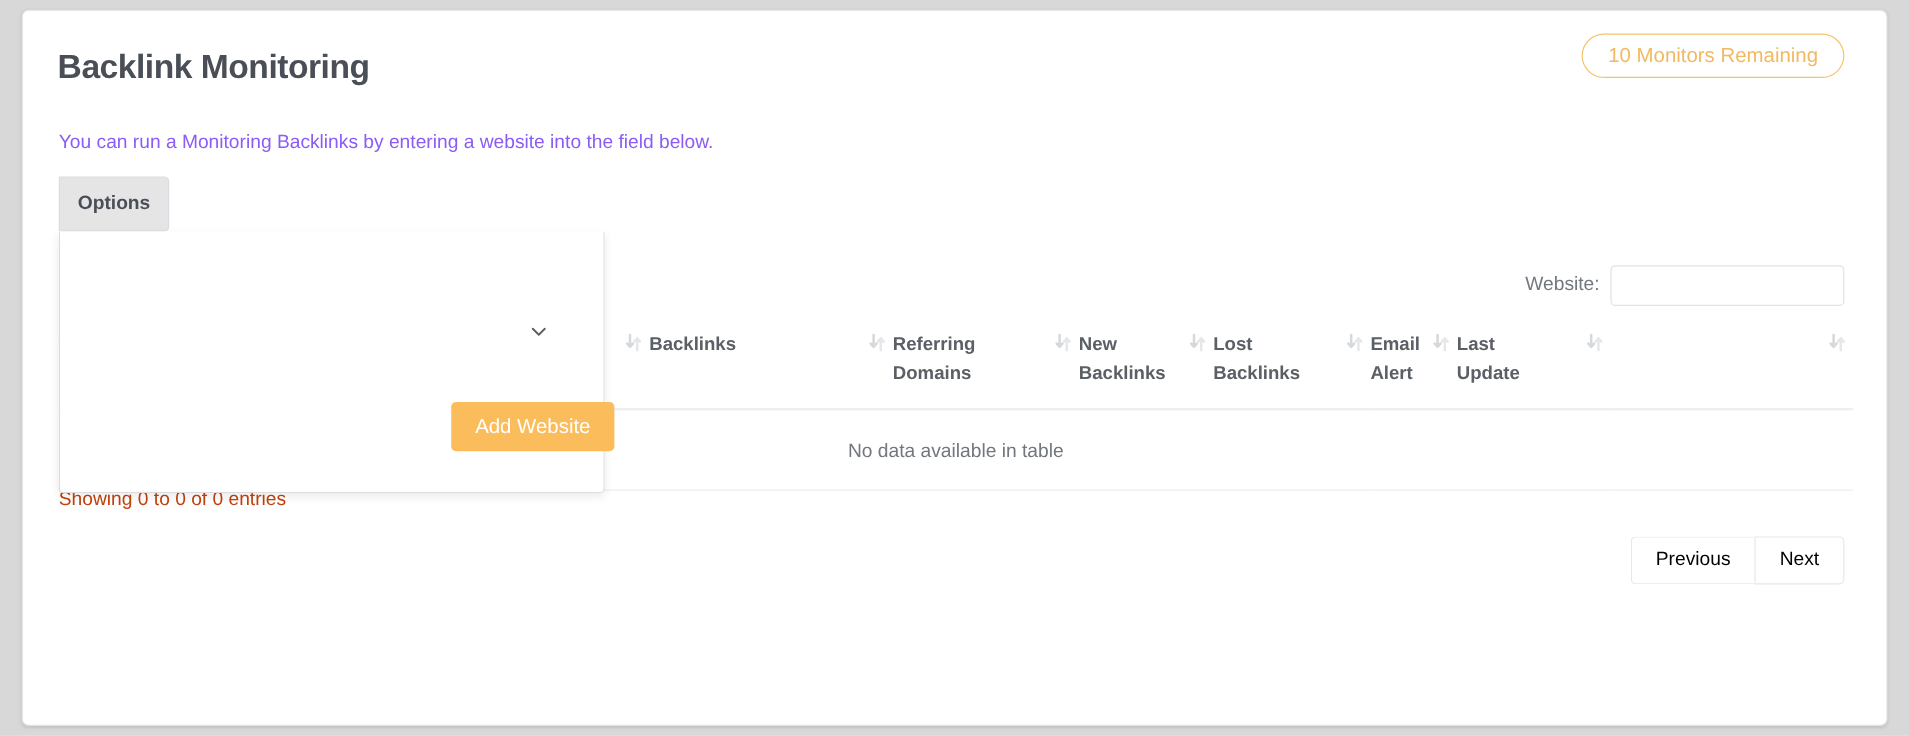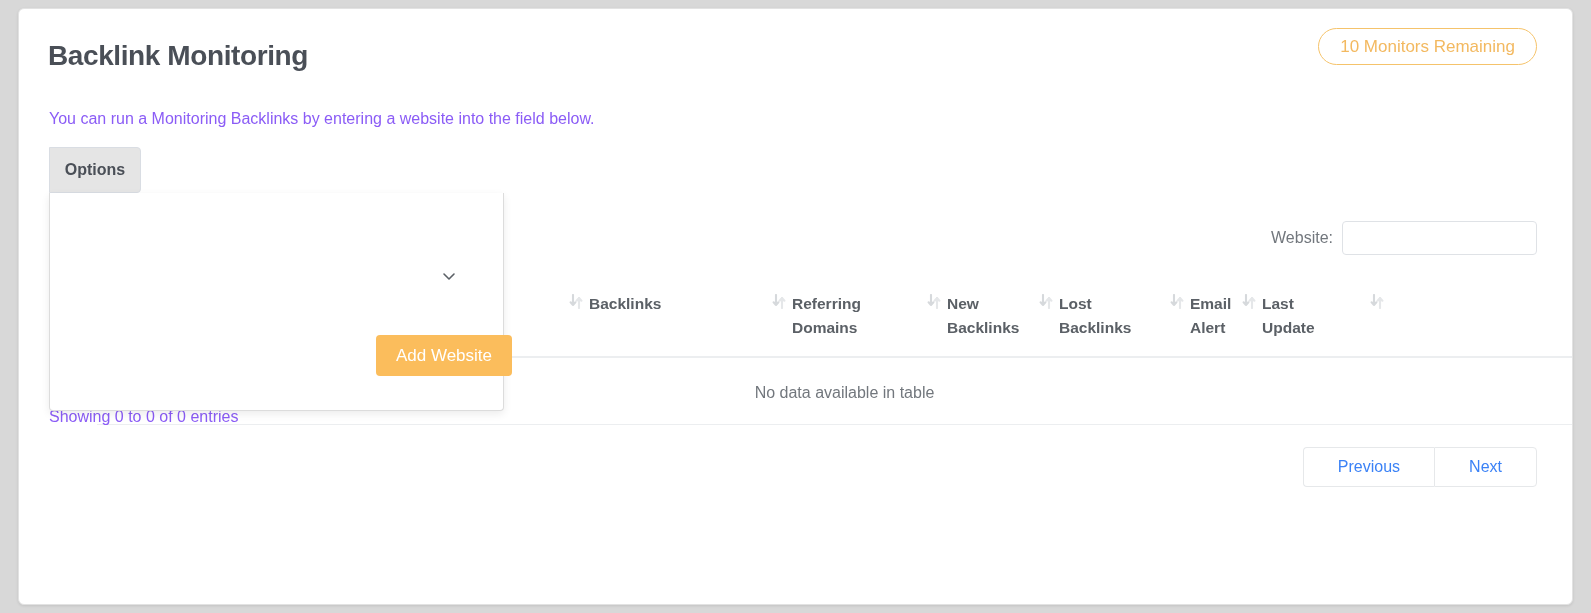--- a/index.html
+++ b/index.html
@@ -184,25 +184,24 @@
     color: #32363b;
     padding: 0 9px;
     font-family: "Liberation Sans", sans-serif;
     outline: none;
   }
 
   
   .data-table {
     position: absolute;
     left: 30px;
-    top: 276px;
+    top: 260px;
     width: 1495px;
     border-collapse: collapse;
     table-layout: fixed;
-    margin-left: 48px;
   }
   .data-table th {
     text-align: left;
     vertical-align: top;
     padding: 7px 22px 16px 0;
     font-size: 15.5px;
     font-weight: bold;
     color: #5b6066;
     border-bottom: 2px solid #eceef0;
     position: relative;
@@ -224,35 +223,35 @@
     color: #72777d;
     border-bottom: 1px solid #eceef0;
   }
 
   
   .showing-info {
     position: absolute;
     left: 30px;
     top: 399px;
     font-size: 16px;
-    color: #8b5cf6;
+    color: #c2410c;
     white-space: nowrap;
   }
   .pagination {
     position: absolute;
     right: 35px;
     top: 438px;
     display: flex;
   }
   .page-btn {
     height: 40px;
-    padding: 0 34px;
+    padding: 0 20px;
     border: 1px solid #e6e8ea;
     background: #ffffff;
-    color: #3b82f6;
+    color: #000000;
     font-size: 16px;
     line-height: 38px;
     font-family: "Liberation Sans", sans-serif;
     cursor: default;
   }
   .page-btn.prev { border-radius: 4px 0 0 4px; border-right: none; }
   .page-btn.next { border-radius: 0 4px 4px 0; }
 </style>
 </head>
 <body>

